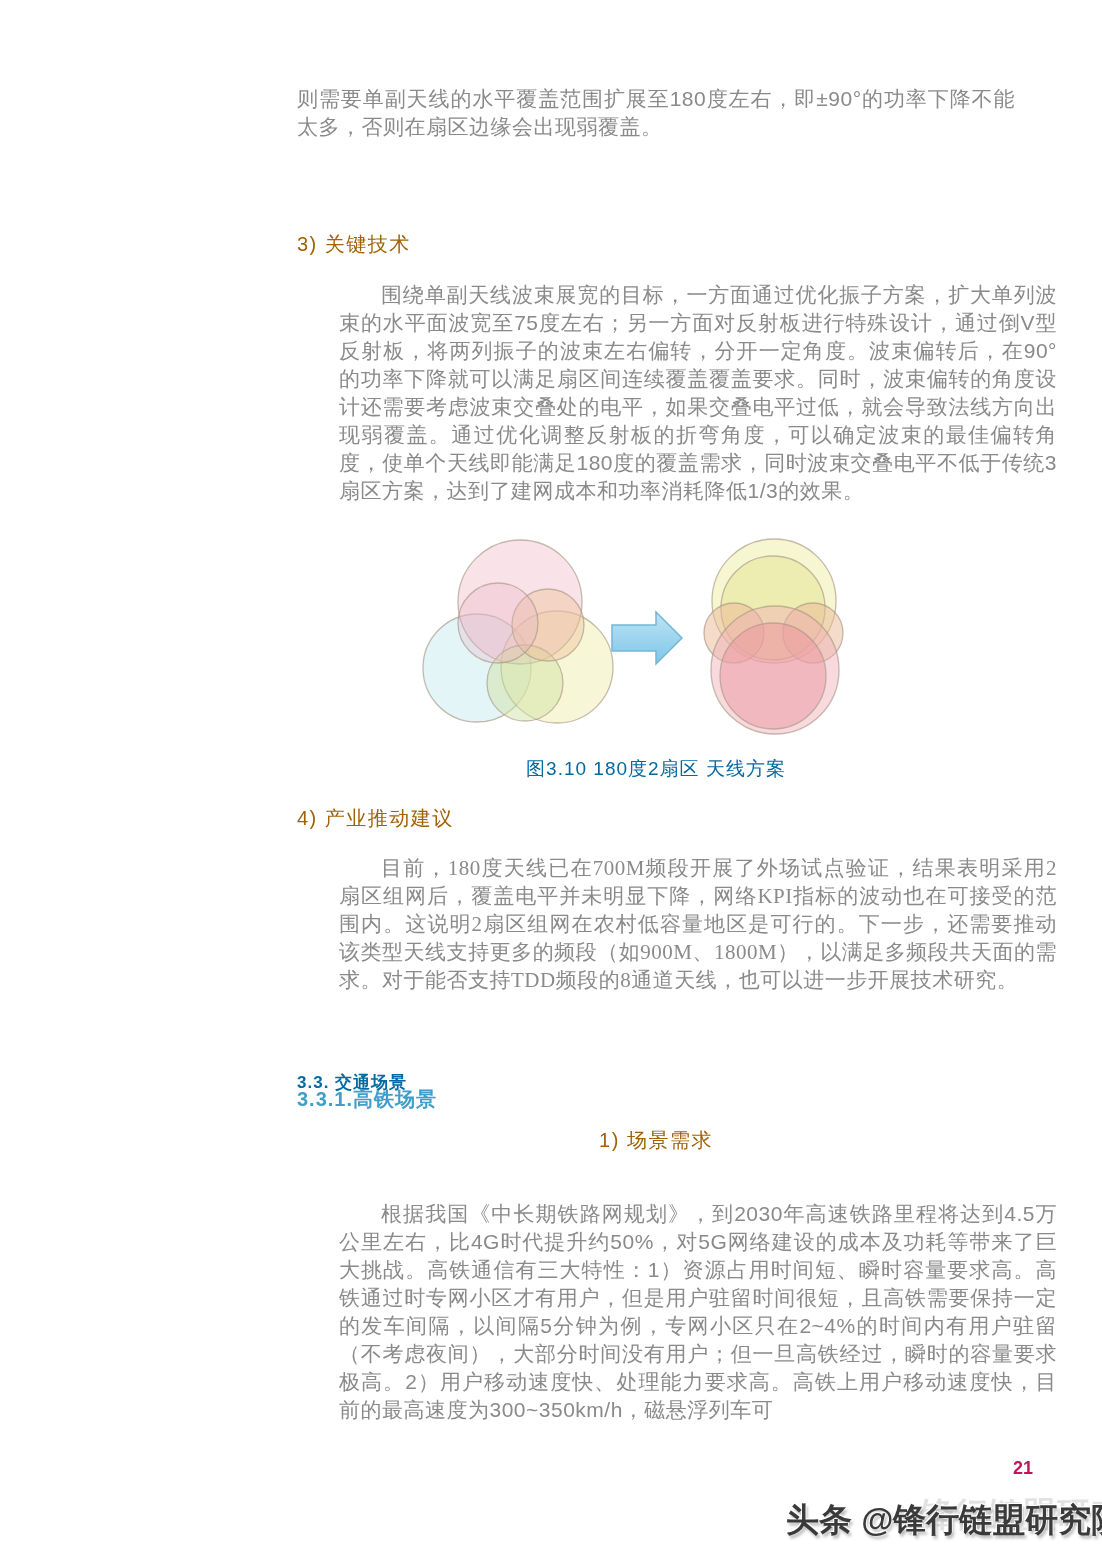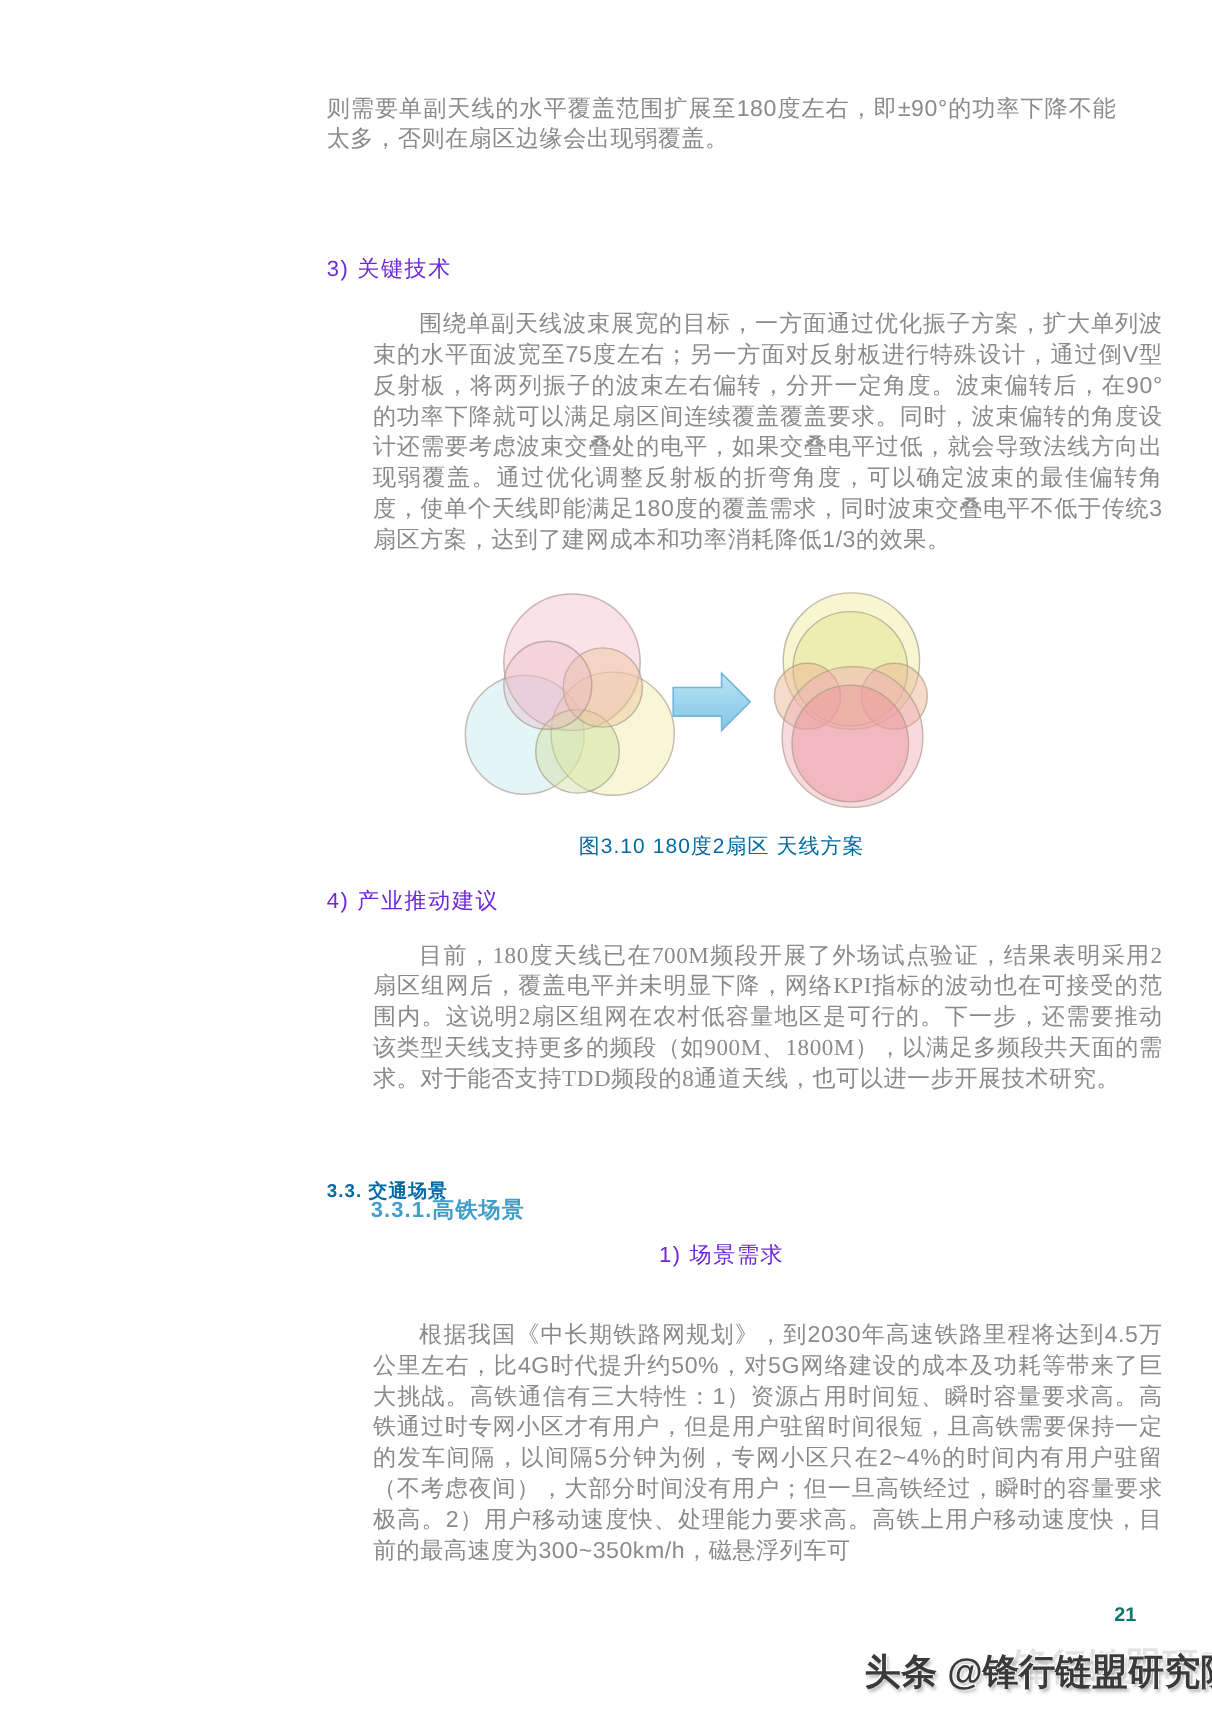--- a/index.html
+++ b/index.html
@@ -8,25 +8,25 @@
     font-family:"Liberation Sans","DejaVu Sans",sans-serif;
     overflow:hidden;
   }
   .abs { position:absolute; }
   .col { left:297px; width:718px; }
   .body-text {
     font-size:21px; line-height:28px; color:#8a8a8a;
     text-align:justify; letter-spacing:0.5px;
   }
   .indent { text-indent:2em;margin-left:42px; }
-  .sub-heading { font-size:20px; color:#6d28d9; letter-spacing:1.5px; }
+  .sub-heading { font-size:20px; color:#a16207; letter-spacing:1.5px; }
   .blue-h1 { font-size:17px; font-weight:bold; color:#0369a1; letter-spacing:1px;margin-top:38px; }
-  .blue-h2 { font-size:20px; font-weight:bold; color:#3f9fca; letter-spacing:1px;margin-left:40px; }
+  .blue-h2 { font-size:20px; font-weight:bold; color:#3f9fca; letter-spacing:1px; }
   .caption { font-size:19px; color:#0369a1; text-align:center; letter-spacing:1px; }
-  .page-num { font-size:18px; font-weight:bold; color:#0f766e; }
+  .page-num { font-size:18px; font-weight:bold; color:#be185d; }
   .watermark {
     font-size:33px; font-weight:bold; color:#3a3a3a; white-space:nowrap;
     text-shadow:-1px -1px 0 rgba(255,255,255,0.95), 1px -1px 0 rgba(255,255,255,0.8),
                 2px 3px 3px rgba(130,130,130,0.55);
     z-index:2;
   }
   .watermark-ghost {
     font-size:34px; font-weight:bold; color:#cccccc; opacity:0.55;
     white-space:nowrap; z-index:1;
   }

